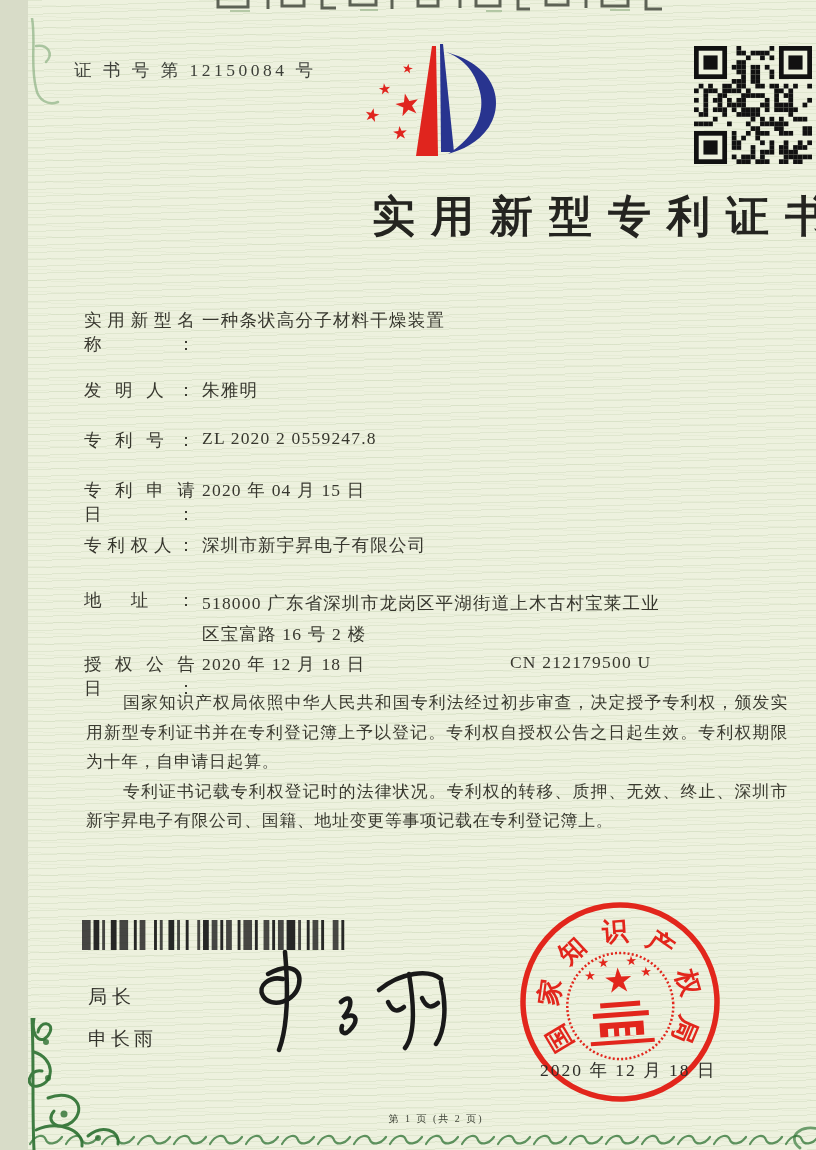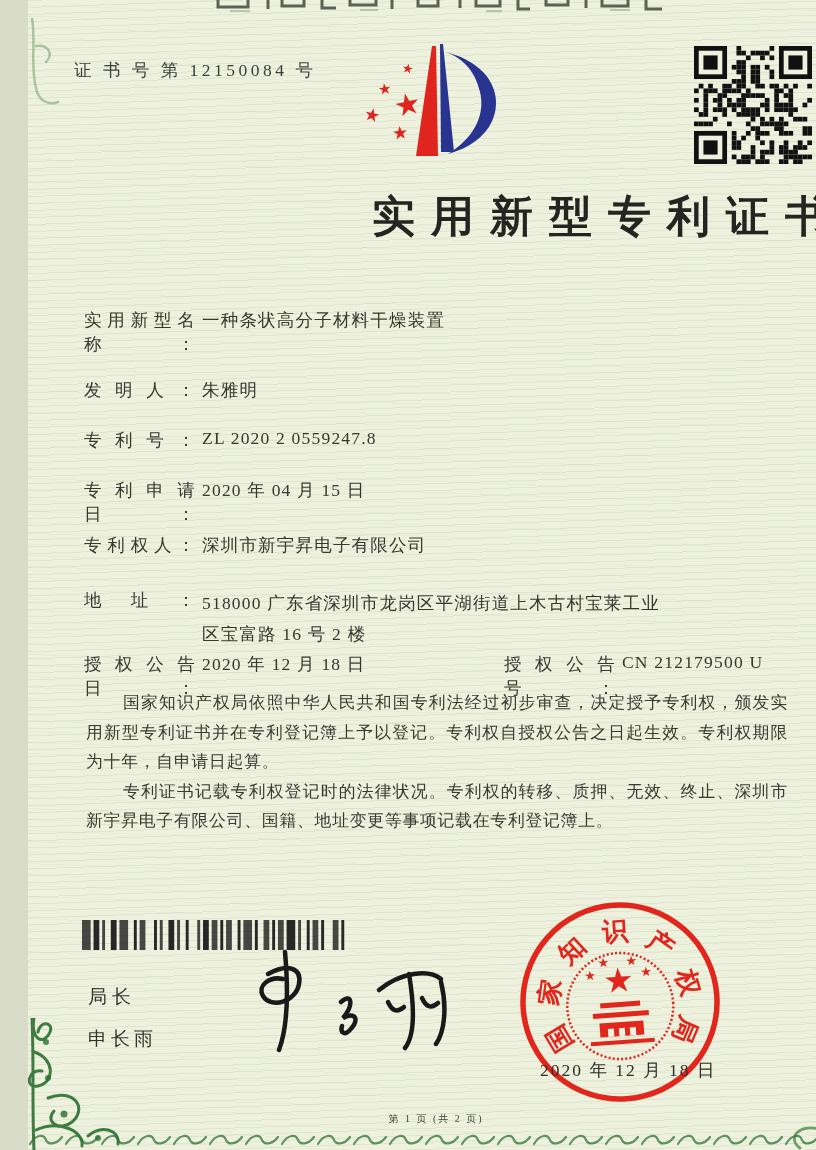--- a/index.html
+++ b/index.html
@@ -323,21 +323,20 @@
     <span class="flabel" style="align-self:flex-start">地址：</span>
     <span class="fvalue">
       <span class="vline">518000 广东省深圳市龙岗区平湖街道上木古村宝莱工业</span>
       <span class="vline">区宝富路 16 号 2 楼</span>
     </span>
   </div>
   <div class="row" style="top:652px;width:704px">
     <span class="flabel">授权公告日：</span>
     <span class="fvalue">2020 年 12 月 18 日</span>
     <span class="grant2">
-      <span class="flabel">授权公告号：</span>
       <span class="fvalue">CN 212179500 U</span>
     </span>
   </div>
 
   <div class="paras">
     <p>国家知识产权局依照中华人民共和国专利法经过初步审查，决定授予专利权，颁发实用新型专利证书并在专利登记簿上予以登记。专利权自授权公告之日起生效。专利权期限为十年，自申请日起算。</p>
     <p>专利证书记载专利权登记时的法律状况。专利权的转移、质押、无效、终止、深圳市新宇昇电子有限公司、国籍、地址变更等事项记载在专利登记簿上。</p>
   </div>
 
   <svg id="barcode-svg" class="barcode" viewBox="0 0 268 30" preserveAspectRatio="none">

